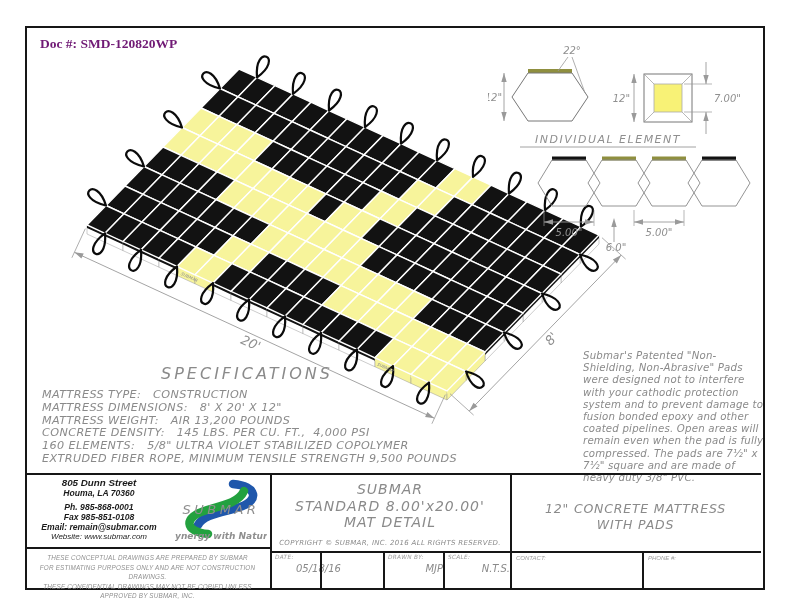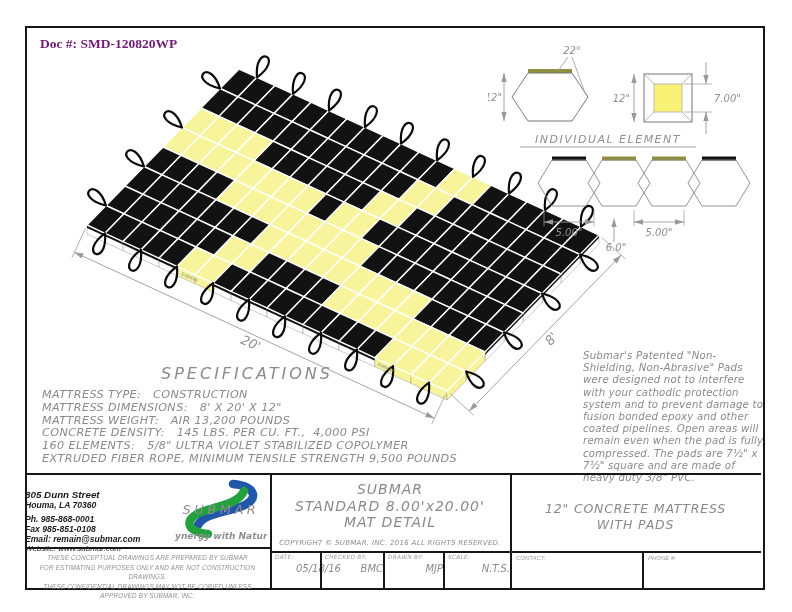--- a/index.html
+++ b/index.html
@@ -14,21 +14,21 @@
   .specs .title{font-size:16px;letter-spacing:3px;text-align:center;margin-bottom:6px;}
   .specs .ln{font-size:11.2px;line-height:12.8px;letter-spacing:.4px;white-space:pre;}
   
   .padsnote{position:absolute;left:583px;top:350px;width:182px;font-size:10.2px;
             line-height:12.2px;letter-spacing:.2px;}
   
   svg text{font-family:"DejaVu Sans",sans-serif;font-style:italic;fill:#8f8f8f;}
   
   .tb{position:absolute;left:25px;top:473px;width:736px;height:113px;border-top:2px solid #161616;}
   .tb .vline,.tb .hline{position:absolute;background:#161616;}
-  .addr{position:absolute;left:0;top:15px;width:148px;color:#1c1c1c;
+  .addr{position:absolute;left:0;top:3px;width:148px;text-align:center;color:#1c1c1c;
         font-style:italic;font-weight:bold;font-size:8.6px;line-height:10.3px;}
   .addr .big{font-size:9.8px;}
   .addr .plain{font-weight:normal;font-size:8px;}
   .disc{position:absolute;left:0;top:74px;width:245px;text-align:center;color:#8f8f8f;
         font-size:6.3px;line-height:9.5px;font-style:italic;letter-spacing:.2px;padding-top:4px;}
   .ctitle{position:absolute;left:245px;top:6px;width:240px;text-align:center;
           font-size:14px;line-height:16.5px;letter-spacing:1px;}
   .copyr{position:absolute;left:245px;top:64px;width:240px;text-align:center;font-size:7px;
          letter-spacing:.3px;}
   .fieldcell{position:absolute;top:78px;height:35px;}
@@ -420,24 +420,20 @@
       <div>STANDARD  8.00'x20.00'</div>
       <div>MAT  DETAIL</div>
     </div>
     <div class="copyr cad">COPYRIGHT © SUBMAR, INC. 2016 ALL RIGHTS RESERVED.</div>
 
     <div class="fieldcell cad" style="left:247px;width:48px;">
       <div class="lab">DATE:</div>
       <div class="val">05/18/16</div>
     </div>
     <div class="vline" style="left:295px;top:76px;width:2px;height:37px;"></div>
-    <div class="fieldcell cad" style="left:297px;width:61px;">
-      <div class="lab">CHECKED BY:</div>
-      <div class="val">BMC</div>
-    </div>
     <div class="vline" style="left:358px;top:76px;width:2px;height:37px;"></div>
     <div class="fieldcell cad" style="left:360px;width:58px;">
       <div class="lab">DRAWN BY:</div>
       <div class="val">MJP</div>
     </div>
     <div class="vline" style="left:418px;top:76px;width:2px;height:37px;"></div>
     <div class="fieldcell cad" style="left:420px;width:65px;">
       <div class="lab">SCALE:</div>
       <div class="val">N.T.S.</div>
     </div>

